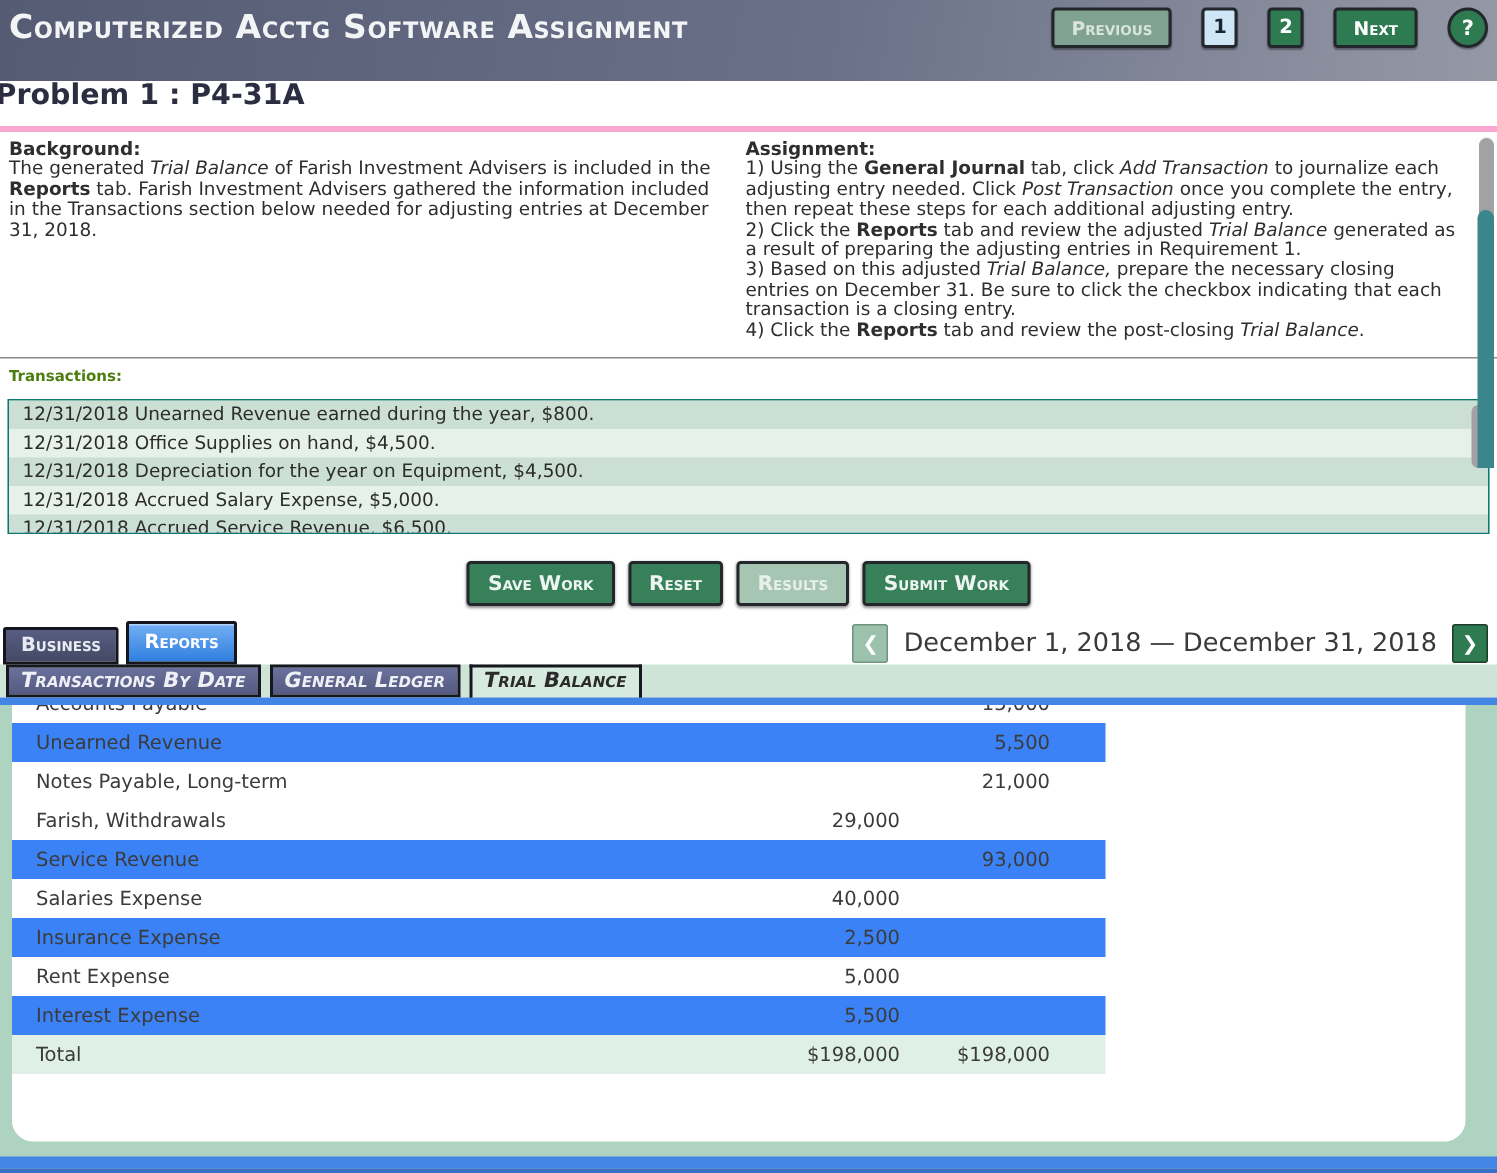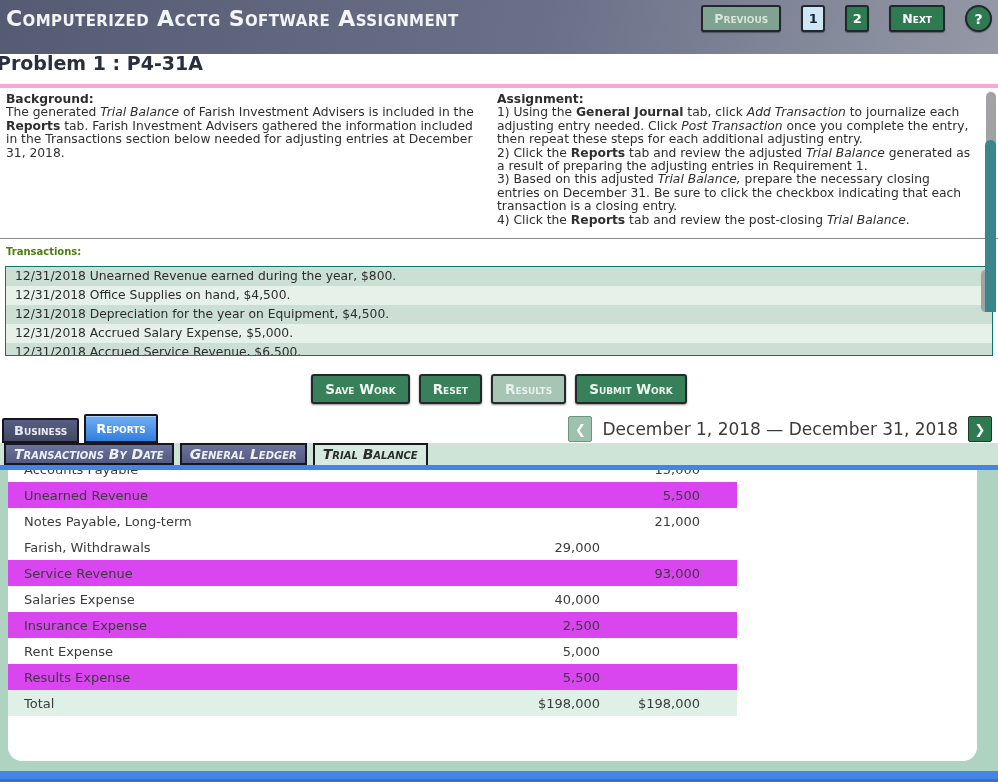--- a/index.html
+++ b/index.html
@@ -77,21 +77,21 @@
     background:linear-gradient(#6a719c,#545a80);white-space:nowrap;font-style:italic;}
   .stab.active{background:#d7eadf;color:#2b2b2b;border-bottom:none;height:27px;position:relative;z-index:5;}
   #blue-line{position:absolute;top:465px;left:0;width:998px;height:5px;background:#4285e5;z-index:3;}
 
   
   #report-area{position:absolute;top:470px;left:0;width:998px;height:312px;background:#aed3c0;z-index:1;}
   #white-panel{position:absolute;left:8px;top:0;width:969px;height:291px;background:#ffffff;
     border-radius:0 0 14px 14px;overflow:hidden;}
   #tb-rows{margin-top:-14px;width:729px;}
   .tb-row{height:26px;display:flex;align-items:center;font-size:13px;color:#3b3b3b;}
-  .tb-row.stripe{background:#d946ef;}
+  .tb-row.stripe{background:#3b82f6;}
   .tb-row.total{background:#dff0e6;}
   .c-name{flex:1;padding-left:16px;}
   .c-debit{width:120px;text-align:right;}
   .c-credit{width:100px;text-align:right;}
   .c-sp{width:37px;}
   #v-thumb{position:absolute;right:2px;top:140px;width:11px;height:172px;background:#3a868c;
     border-radius:6px 6px 0 0;z-index:9;}
 
   
   #bottom-blue{position:absolute;top:771px;left:0;width:998px;height:8px;background:#4486e3;z-index:5;}
@@ -219,21 +219,21 @@
             <div class="c-credit"></div>
             <div class="c-sp"></div>
           </div>
           <div class="tb-row">
             <div class="c-name">Rent Expense</div>
             <div class="c-debit">5,000</div>
             <div class="c-credit"></div>
             <div class="c-sp"></div>
           </div>
           <div class="tb-row stripe">
-            <div class="c-name">Results Expense</div>
+            <div class="c-name">Interest Expense</div>
             <div class="c-debit">5,500</div>
             <div class="c-credit"></div>
             <div class="c-sp"></div>
           </div>
           <div class="tb-row total">
             <div class="c-name">Total</div>
             <div class="c-debit">$198,000</div>
             <div class="c-credit">$198,000</div>
             <div class="c-sp"></div>
           </div>

